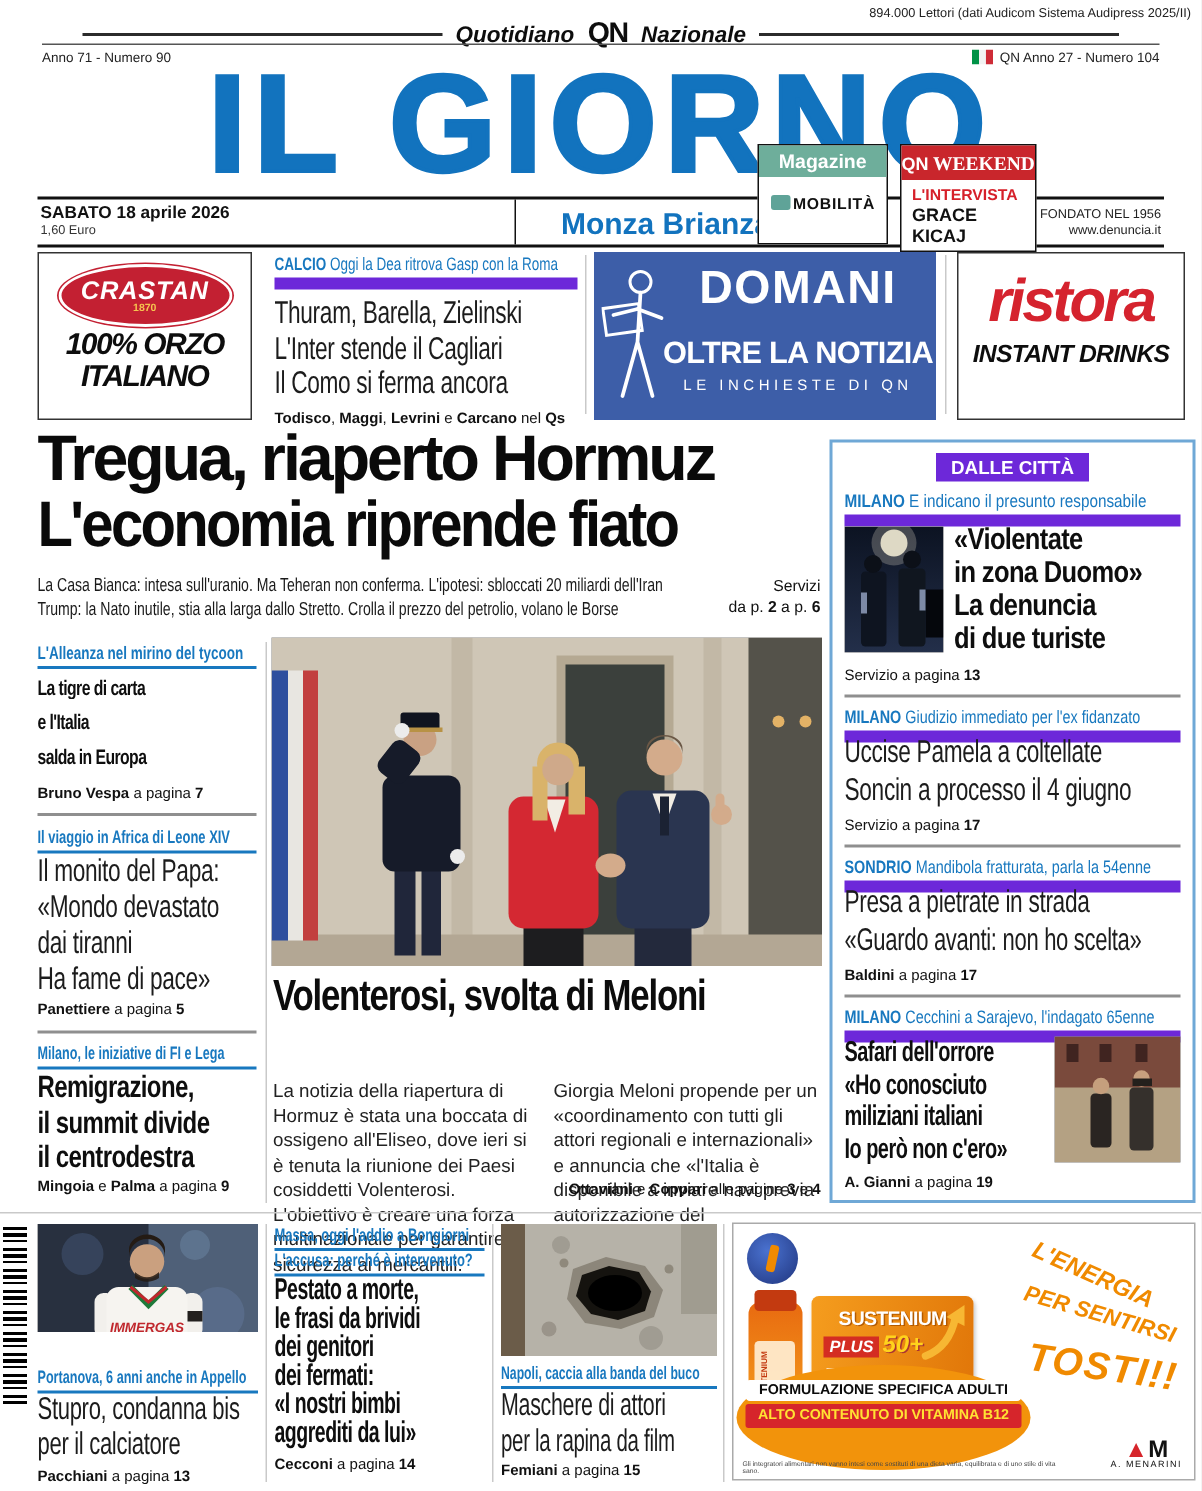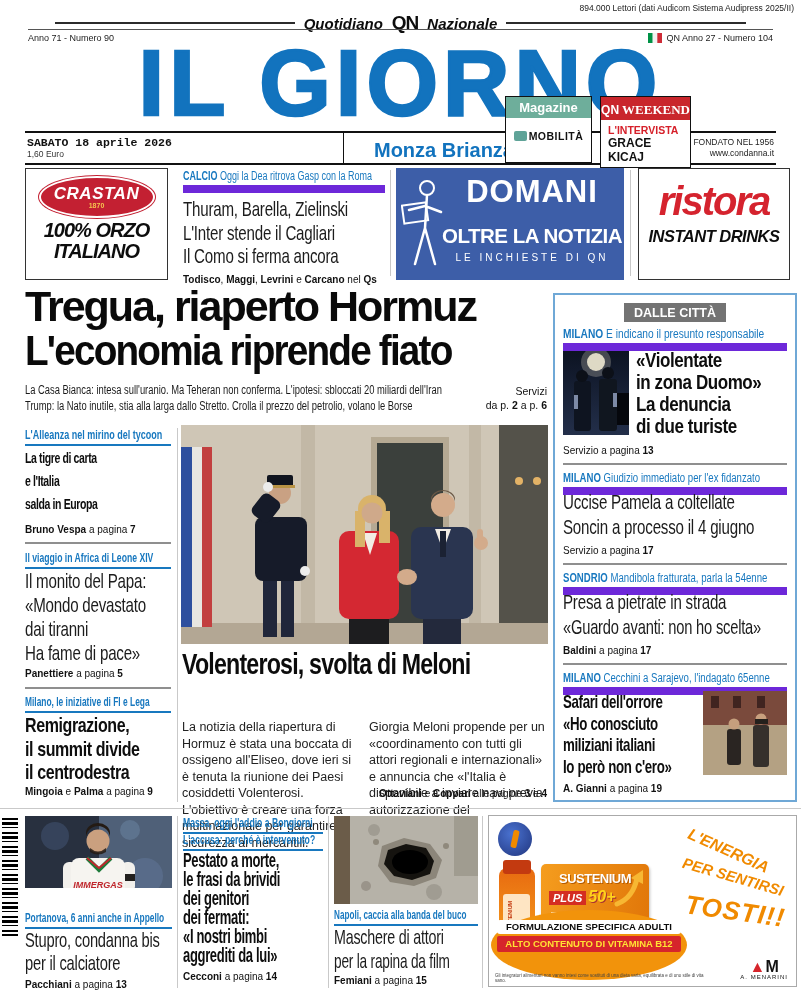--- a/index.html
+++ b/index.html
@@ -29,21 +29,21 @@
   #brandrow .qname{font-style:italic;font-weight:700;font-size:15px;color:#0d0d0d;}
   #brandrow .qnlogo{font-weight:700;font-size:19px;letter-spacing:-1px;color:#0d0d0d;}
   #topline{top:29px;left:28px;right:28px;height:1px;background:#555;}
   #issueL{top:33px;left:28px;font-size:9px;color:#222;}
   #issueR{top:33px;right:28px;font-size:9px;color:#222;display:flex;align-items:center;gap:4px;}
   
   #m-title{top:34px;left:0;right:0;text-align:center;font-size:92px;line-height:98px;
            font-weight:700;color:#1273BE;letter-spacing:5px;-webkit-text-stroke:2.5px #1273BE;}
   #band{top:131px;left:25px;width:751px;height:30px;border-top:2px solid #111;border-bottom:2px solid #111;}
   #band-date{left:2px;top:3px;}
-  #band-date .d1{font-size:11.5px;font-weight:700;font-family:Liberation Mono, monospace;}
+  #band-date .d1{font-size:11.5px;font-weight:700;}
   #band-date .d2{font-size:8.5px;color:#333;}
   #band-v{left:318px;top:0;bottom:0;width:1px;background:#111;position:absolute;}
   #band-ed{left:300px;width:260px;top:2px;text-align:center;color:#1273BE;font-weight:700;font-size:20px;}
   #band-ed .plus{font-size:24px;font-weight:700;margin-left:8px;}
   #band-right{right:2px;top:4px;text-align:right;font-size:8.5px;line-height:11px;color:#222;}
   .minibox{border:1px solid #111;background:#fff;}
   #mag-box{left:505px;top:96px;width:85px;height:65px;}
   #mag-box .hd{background:#6EAE9B;color:#fff;font-weight:700;font-size:13px;text-align:center;height:21px;line-height:21px;}
   #mag-box .bd{text-align:center;padding-top:12px;font-size:10.5px;font-weight:700;letter-spacing:.5px;}
   .chip{display:inline-block;width:13px;height:10px;background:#5FA398;border-radius:2px;vertical-align:-1px;margin-right:2px;}
@@ -92,21 +92,21 @@
   #vl-left{left:177px;top:428px;height:374px;}
   
   #mainphoto{left:181px;top:425px;width:367px;height:219px;}
   #mel-h{left:182px;top:648px;font-size:29px;line-height:33px;font-weight:700;letter-spacing:-1px;color:#0c0c0c;}
   .mcol{top:719px;width:178px;font-size:12.5px;line-height:16.5px;color:#222;}
   #mcol1{left:182px;} #mcol2{left:369px;}
   #mel-b{left:360px;top:788px;width:187px;text-align:right;}
   
   #cities{left:553px;top:293px;width:244px;height:509px;border:2px solid #6FA8D6;box-sizing:border-box;background:#fff;}
   #cities .badge{position:absolute;top:8px;left:0;right:0;text-align:center;}
-  #cities .badge span{background:#737373;color:#fff;font-weight:700;font-size:12.5px;padding:3px 10px 2px;}
+  #cities .badge span{background:#6d28d9;color:#fff;font-weight:700;font-size:12.5px;padding:3px 10px 2px;}
   .cit-k{left:8px;width:224px;position:absolute;}
   .cit-sep{position:absolute;left:8px;width:224px;}
   .cit-byl{position:absolute;left:8px;}
   #c1-k{top:32px;} #c1-ph{position:absolute;left:8px;top:56px;width:66px;height:84px;}
   #c1-h{position:absolute;left:81px;top:54px;font-size:20px;line-height:22px;}
   #c1-b{top:150px;} #c-sep1{top:168px;}
   #c2-k{top:176px;} #c2-h{position:absolute;left:8px;top:194px;font-size:21px;line-height:25px;}
   #c2-b{top:250px;} #c-sep2{top:268px;}
   #c3-k{top:276px;} #c3-h{position:absolute;left:8px;top:294px;font-size:21px;line-height:25px;}
   #c3-b{top:350px;} #c-sep3{top:368px;}
@@ -193,21 +193,21 @@
   <div class="abs" id="m-title">IL GIORNO</div>
   <div class="abs" id="band">
     <div class="abs" id="band-date">
       <div class="d1">SABATO 18 aprile 2026</div>
       <div class="d2">1,60 Euro</div>
     </div>
     <div id="band-v"></div>
     <div class="abs" id="band-ed"><span>Monza Brianza</span><span class="plus">+</span></div>
     <div class="abs" id="band-right">
       <div>FONDATO NEL 1956</div>
-      <div>www.condanna.it</div>
+      <div>www.denuncia.it</div>
     </div>
   </div>
   <div class="abs minibox" id="mag-box">
     <div class="hd">Magazine</div>
     <div class="bd"><span class="chip"></span><span>MOBILITÀ</span></div>
   </div>
   <div class="abs minibox" id="wk-box">
     <div class="hd"><span class="q">QN</span><span class="w">WEEKEND</span></div>
     <div class="bd">
       <div class="l1">L'INTERVISTA</div>

